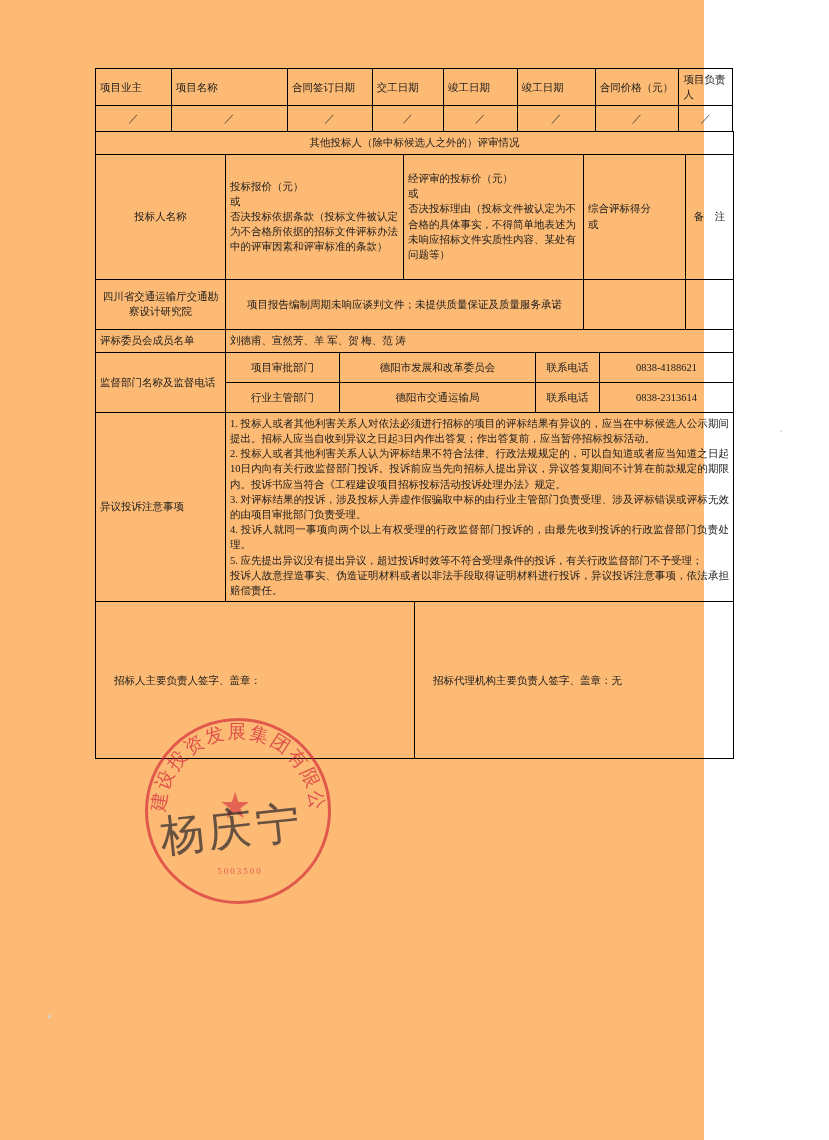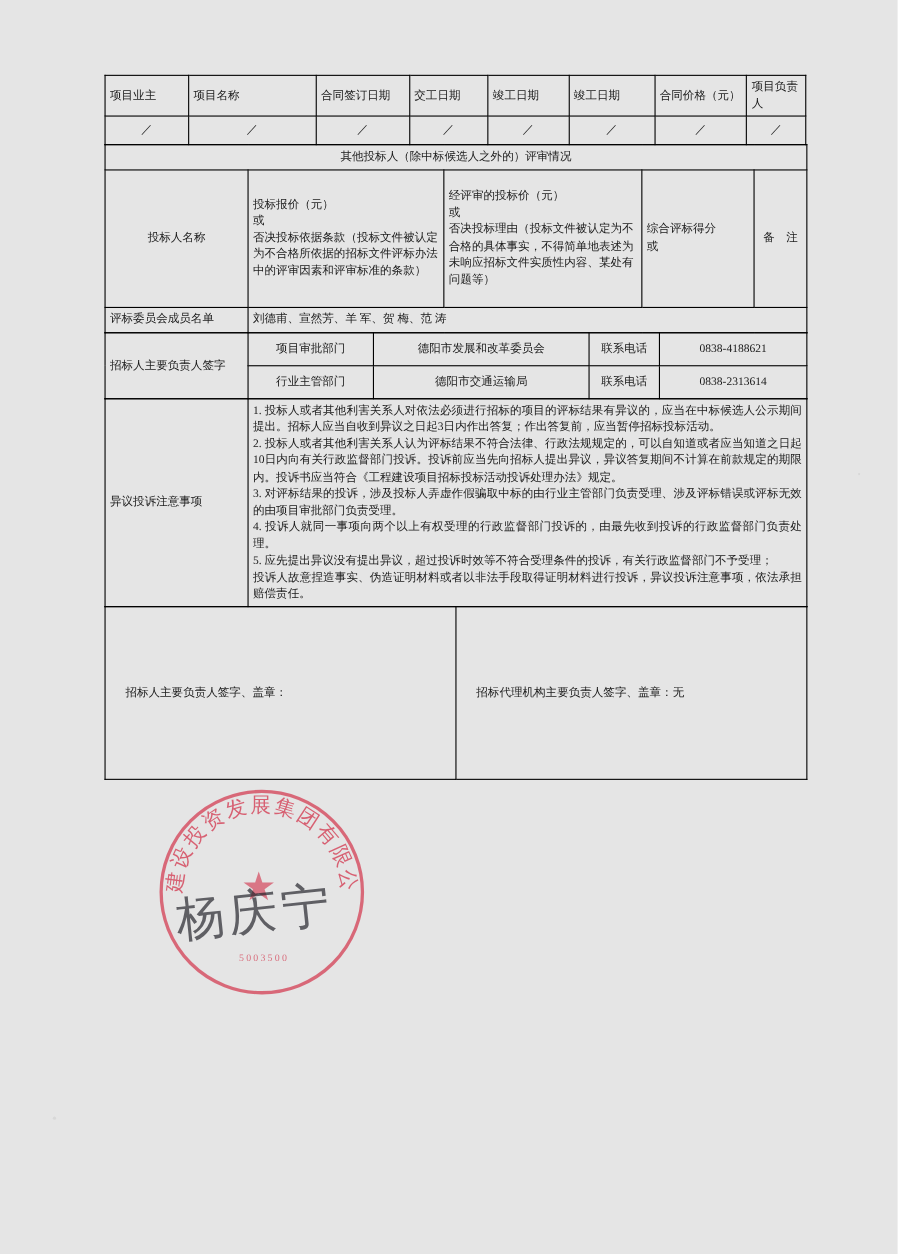--- a/index.html
+++ b/index.html
@@ -11,23 +11,23 @@
     width: 829px;
     height: 1140px;
     position: relative;
     font-family: "Liberation Serif", "DejaVu Serif", serif;
     color: #1a1a1a;
     overflow: hidden;
   }
   .page {
     position: absolute;
     left: 0; top: 0;
-    width: 816px;
+    width: 704px;
     height: 1140px;
-    background: #e5e5e5;
+    background: #fdba74;
   }
   .sheet {
     position: absolute;
     left: 95px;
     top: 68px;
     width: 638px;
   }
   table.doc {
     border-collapse: collapse;
     width: 638px;
@@ -189,38 +189,44 @@
           <div style="white-space:pre-line">经评审的投标价（元）
 或
 否决投标理由（投标文件被认定为不合格的具体事实，不得简单地表述为未响应招标文件实质性内容、某处有问题等）</div>
         </td>
         <td class="l top">
           <div style="white-space:pre-line">综合评标得分
 或</div>
         </td>
         <td class="c mid">备　注</td>
       </tr>
+      <tr style="height:50px">
+        <td class="c mid">四川省交通运输厅交通勘察设计研究院</td>
+        <td class="c mid" colspan="2">项目报告编制周期未响应谈判文件；未提供质量保证及质量服务承诺</td>
+        <td></td>
+        <td></td>
+      </tr>
       <tr style="height:23px">
         <td class="l mid">评标委员会成员名单</td>
         <td class="l mid" colspan="4">刘德甫、宣然芳、羊  军、贺  梅、范  涛</td>
       </tr>
     </tbody>
       </table>
 
     <table class="doc" style="margin-top:-1px">
       <colgroup>
         <col style="width:130px">
         <col style="width:114px">
         <col style="width:196px">
         <col style="width:64px">
         <col style="width:134px">
       </colgroup>
       <tbody>
           <tr style="height:30px">
-        <td class="l mid" rowspan="2">招标人主要负责人签字</td>
+        <td class="l mid" rowspan="2">监督部门名称及监督电话</td>
         <td class="c mid">项目审批部门</td>
         <td class="c mid">德阳市发展和改革委员会</td>
         <td class="c mid">联系电话</td>
         <td class="c mid">0838-4188621</td>
       </tr>
       <tr style="height:30px">
         <td class="c mid">行业主管部门</td>
         <td class="c mid">德阳市交通运输局</td>
         <td class="c mid">联系电话</td>
         <td class="c mid">0838-2313614</td>

